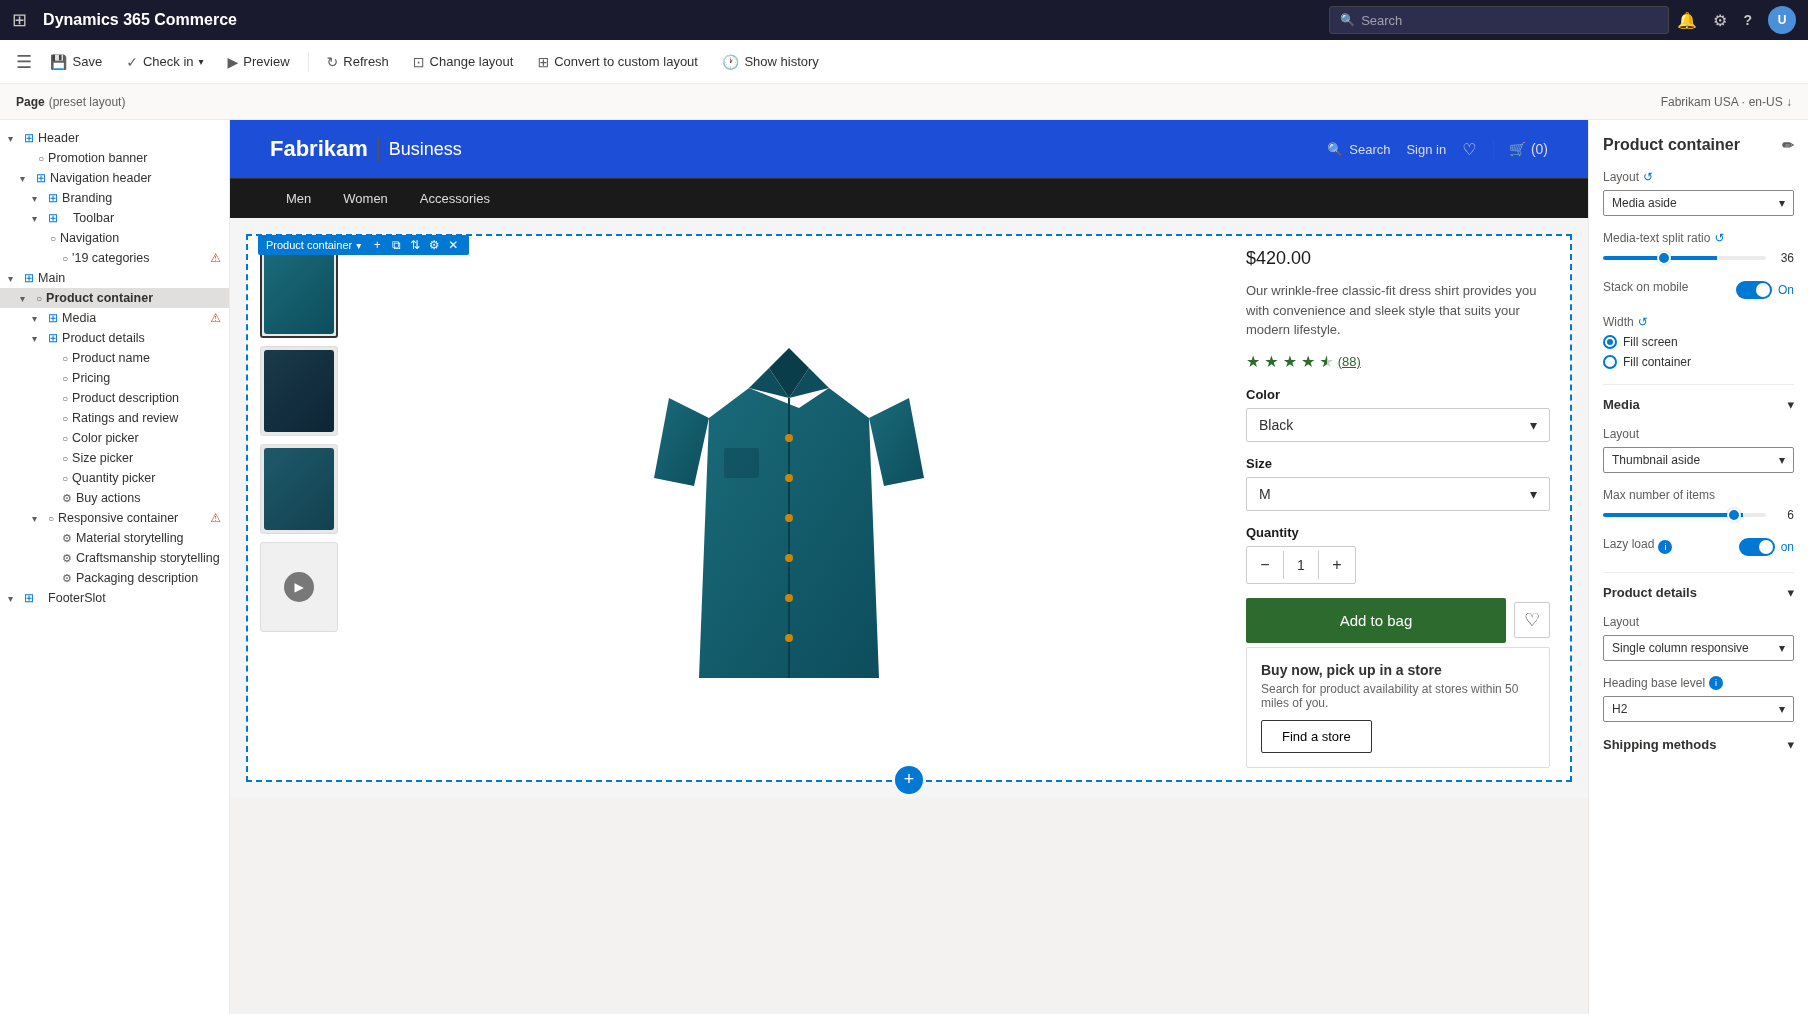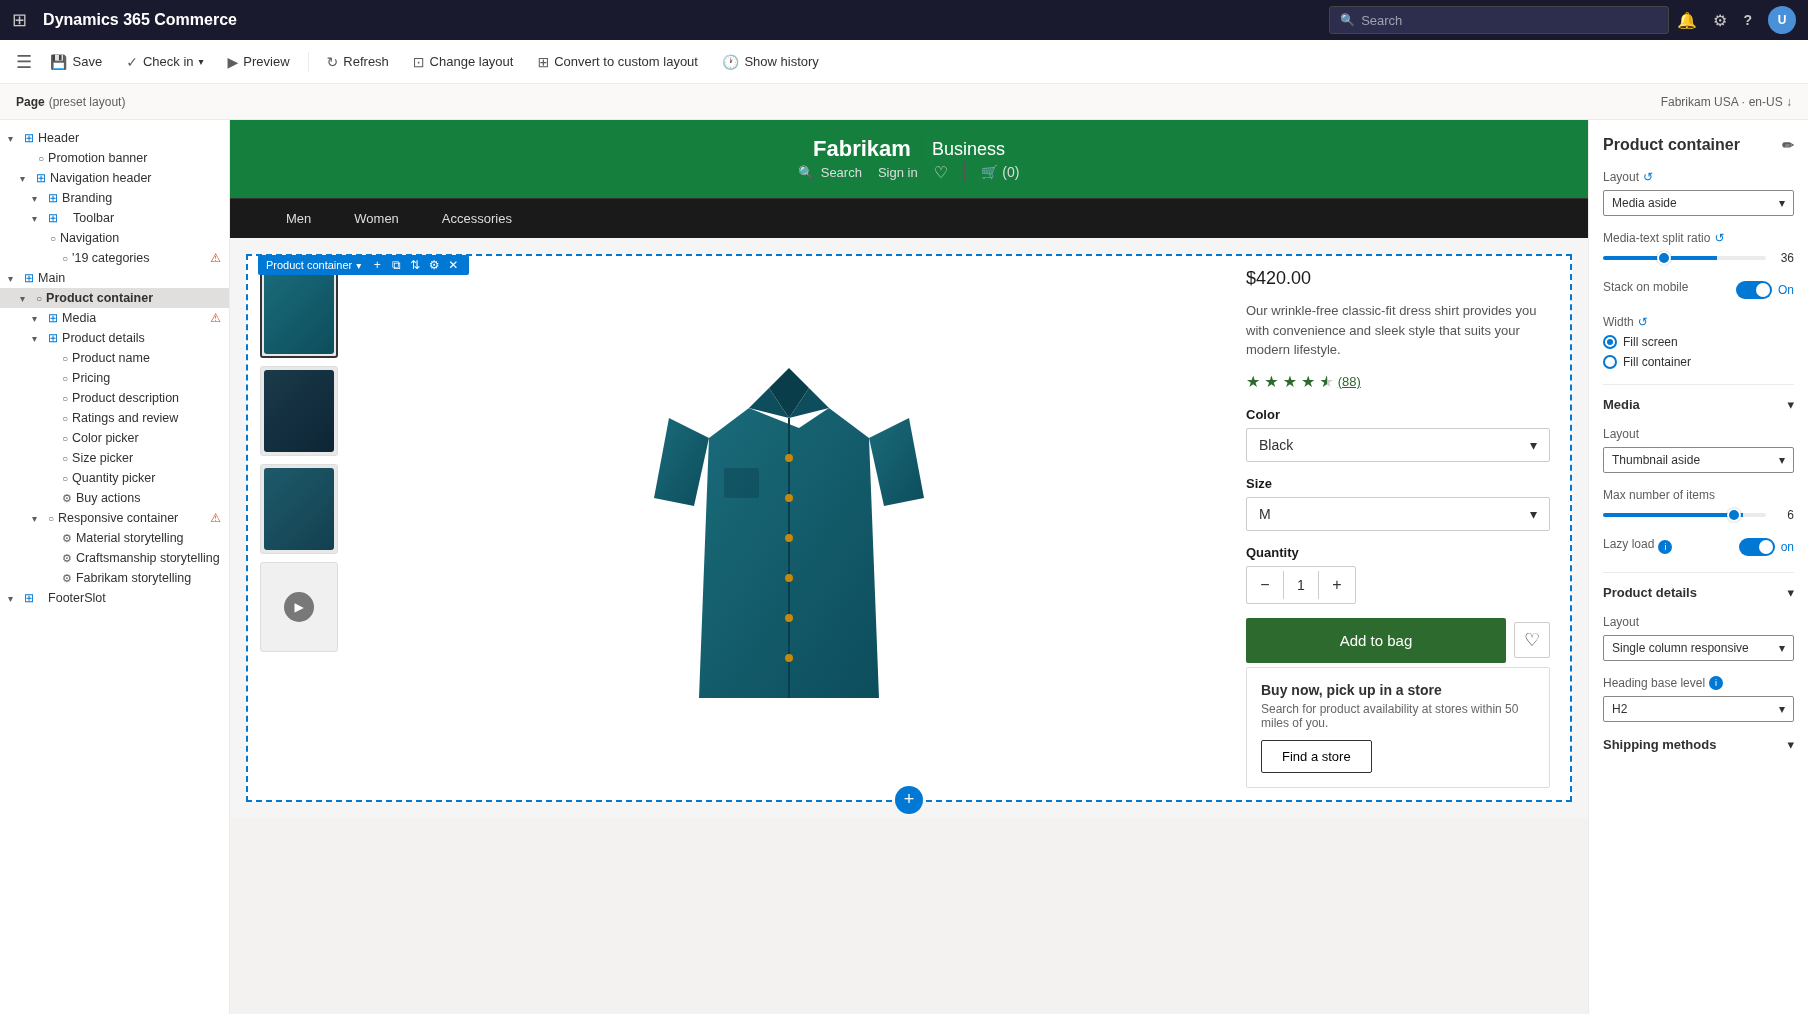--- a/index.html
+++ b/index.html
@@ -61,31 +61,31 @@
     .radio-item { display: flex; align-items: center; gap: 6px; font-size: 12px; }
     .radio-circle { width: 14px; height: 14px; border-radius: 50%; border: 2px solid #0078d4; display: flex; align-items: center; justify-content: center; }
     .radio-circle.selected::after { content: ''; width: 6px; height: 6px; border-radius: 50%; background: #0078d4; }
     .rp-slider-max { background: linear-gradient(to right, #0078d4 0%, #0078d4 86%, #edebe9 86%); }
 
     
     .store-page { background: #fff; margin: 0; }
     .promo-banner { background: #1a1a1a; color: #fff; text-align: center; padding: 10px; font-size: 13px; }
     .promo-banner a { color: #fff; text-decoration: underline; margin-left: 8px; }
 
-    .site-header { background: #15803d; padding: 16px 40px; display: flex; align-items: center; justify-content: space-between; flex-direction: column; }
+    .site-header { background: #1d4ed8; padding: 16px 40px; display: flex; align-items: center; justify-content: space-between; }
     .site-logo { color: white; font-size: 22px; font-weight: 700; display: flex; align-items: center; gap: 10px; }
     .site-logo-sep { width: 1px; height: 24px; background: #555; }
     .site-logo-sub { font-size: 18px; font-weight: 300; }
     .site-header-actions { display: flex; align-items: center; gap: 16px; }
     .site-search-btn { display: flex; align-items: center; gap: 6px; color: #ddd; font-size: 13px; background: transparent; border: none; cursor: pointer; }
     .site-signin { color: #ddd; font-size: 13px; background: transparent; border: none; cursor: pointer; }
     .site-cart { color: #ddd; font-size: 14px; }
     .site-heart { color: #ddd; font-size: 16px; }
 
-    .site-nav { background: #1a1a1a; border-top: 1px solid #333; padding: 0 40px; display: flex; gap: 11px; }
+    .site-nav { background: #1a1a1a; border-top: 1px solid #333; padding: 0 40px; display: flex; gap: 0; }
     .site-nav-item { color: #ddd; font-size: 13px; padding: 12px 16px; cursor: pointer; text-decoration: none; }
 
     
     .product-area { display: flex; gap: 0; padding: 16px; background: #f5f5f5; }
     .product-container { display: flex; gap: 16px; flex: 1; border: 2px dashed #0078d4; padding: 12px; position: relative; background: #fff; }
     .product-container-label { position: absolute; top: -1px; left: 10px; background: #0078d4; color: white; font-size: 11px; padding: 2px 8px; border-radius: 2px; display: flex; align-items: center; gap: 4px; z-index: 10; }
     .product-container-label .lbl-actions { display: flex; gap: 3px; margin-left: 4px; }
     .product-container-label .lbl-action { width: 16px; height: 16px; display: flex; align-items: center; justify-content: center; cursor: pointer; color: white; font-size: 12px; }
 
     .thumbnails { display: flex; flex-direction: column; gap: 8px; width: 80px; flex-shrink: 0; }
@@ -370,21 +370,21 @@
         <span style="color:#605e5c;font-size:11px;">⚙</span>
       </span>
       <span class="item-label" style="padding-left:4px;">Craftsmanship storytelling</span>
     </div>
 
     <div class="sidebar-item">
       <span style="padding-left:44px;display:flex;align-items:center;gap:4px;">
         <span style="width:14px;display:inline-block;"></span>
         <span style="color:#605e5c;font-size:11px;">⚙</span>
       </span>
-      <span class="item-label" style="padding-left:4px;">Fabrikam  storytelling</span>
+      <span class="item-label" style="padding-left:4px;">Packaging  description</span>
     </div>
 
     <div class="sidebar-item">
       <span style="padding-left:8px;display:flex;align-items:center;gap:2px;">
         <span class="expand-icon">▾</span>
         <span style="color:#0078d4;font-size:12px;">⊞</span>
       </span>
       <span class="item-label" style="padding-left:14px;">FooterSlot</span>
     </div>
   </div>

